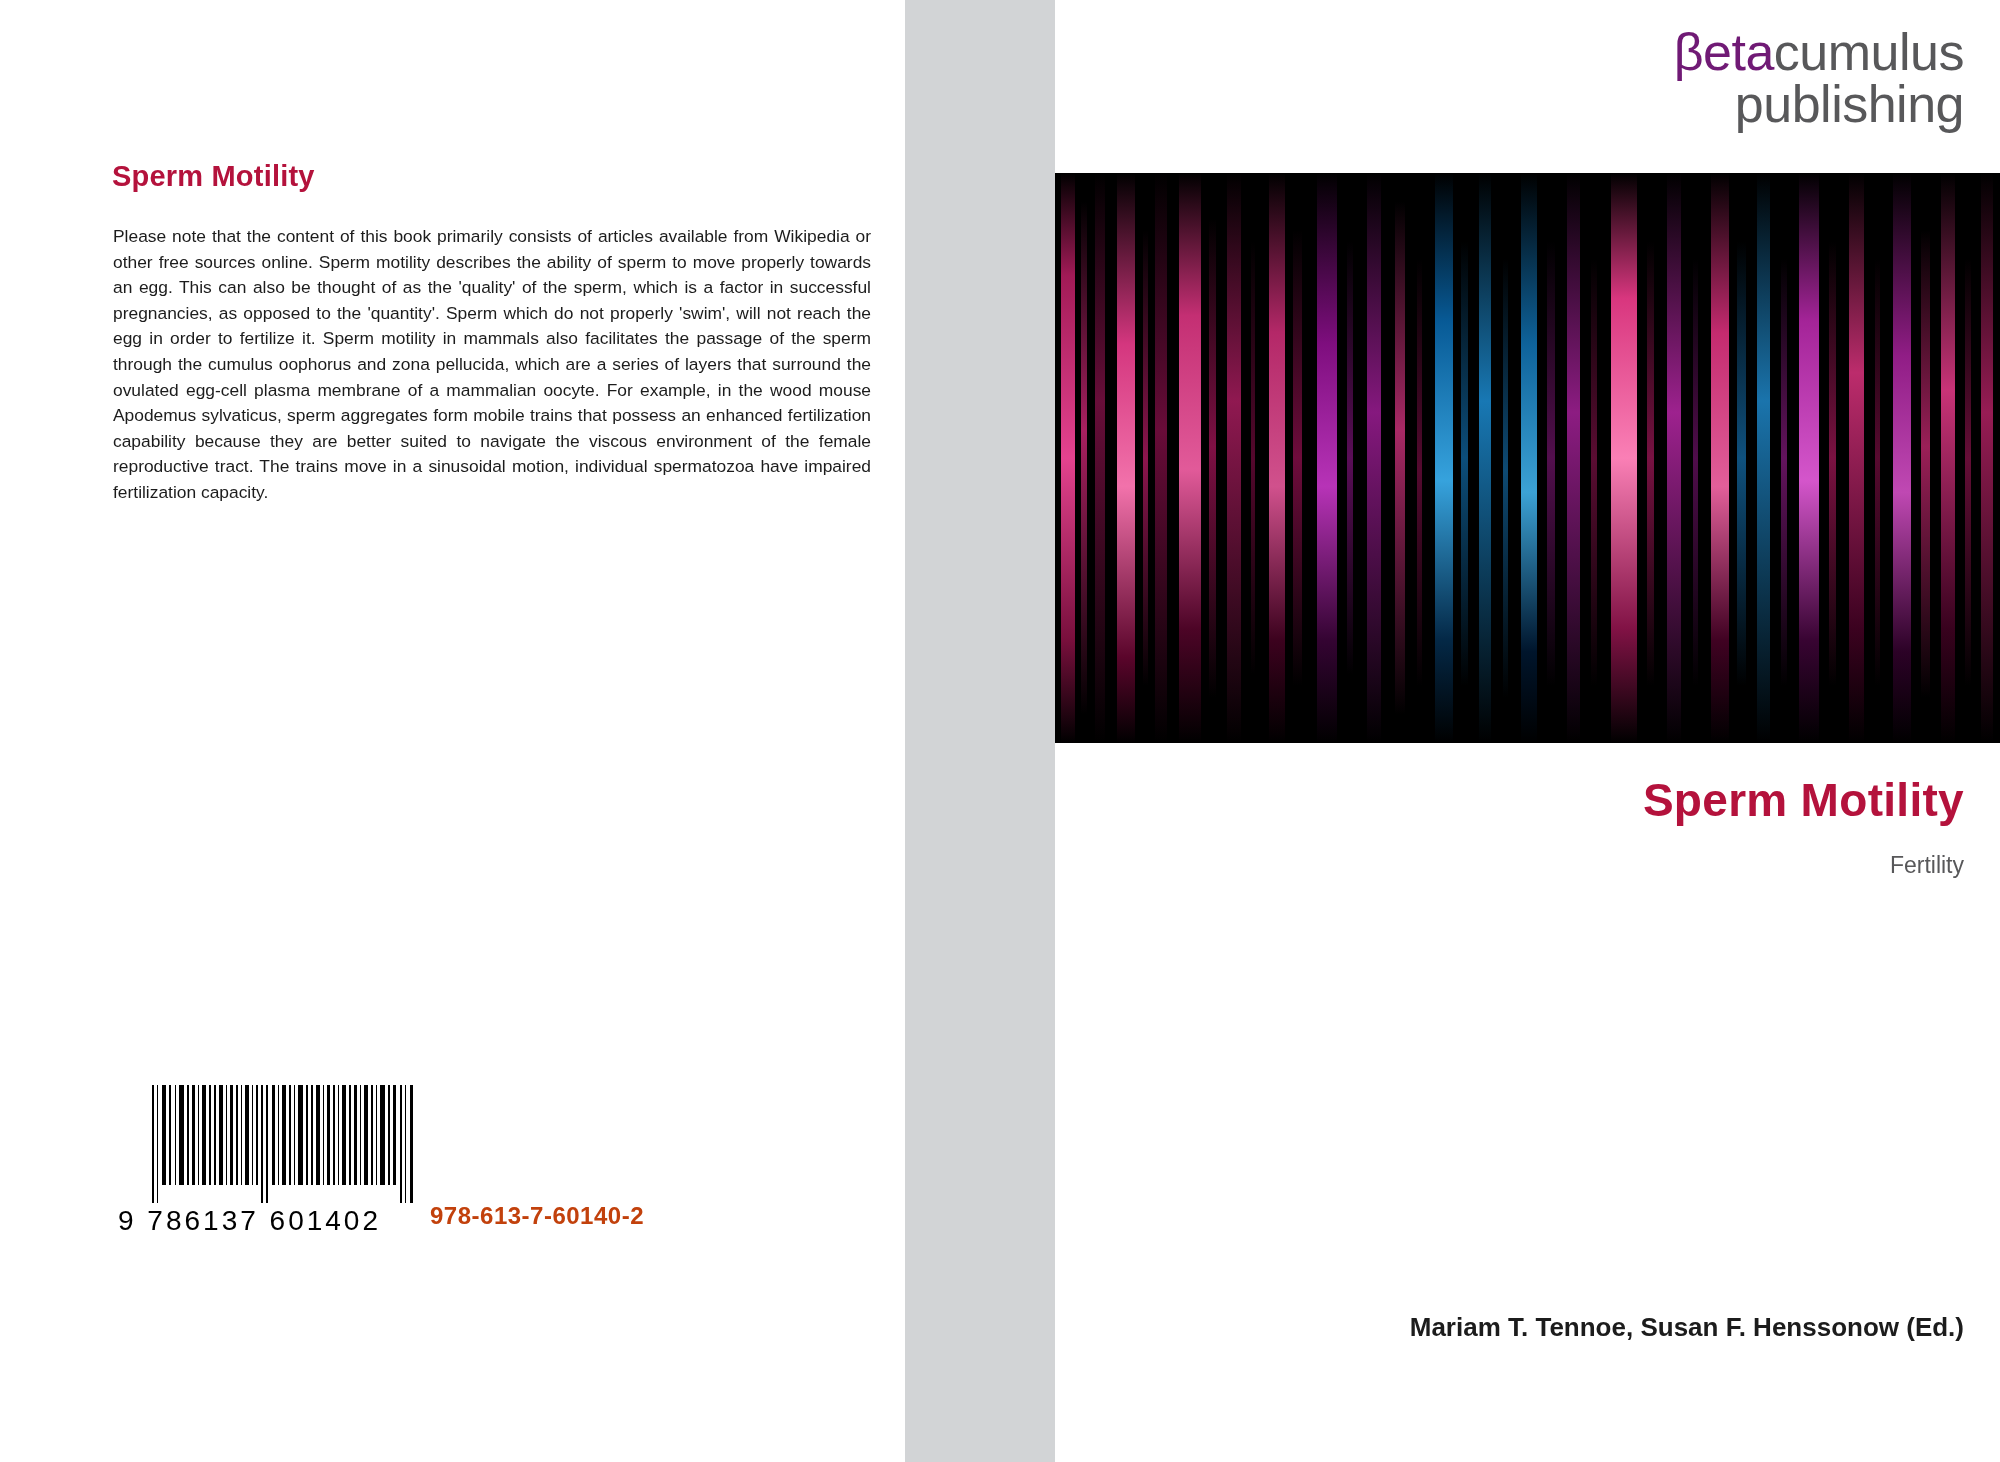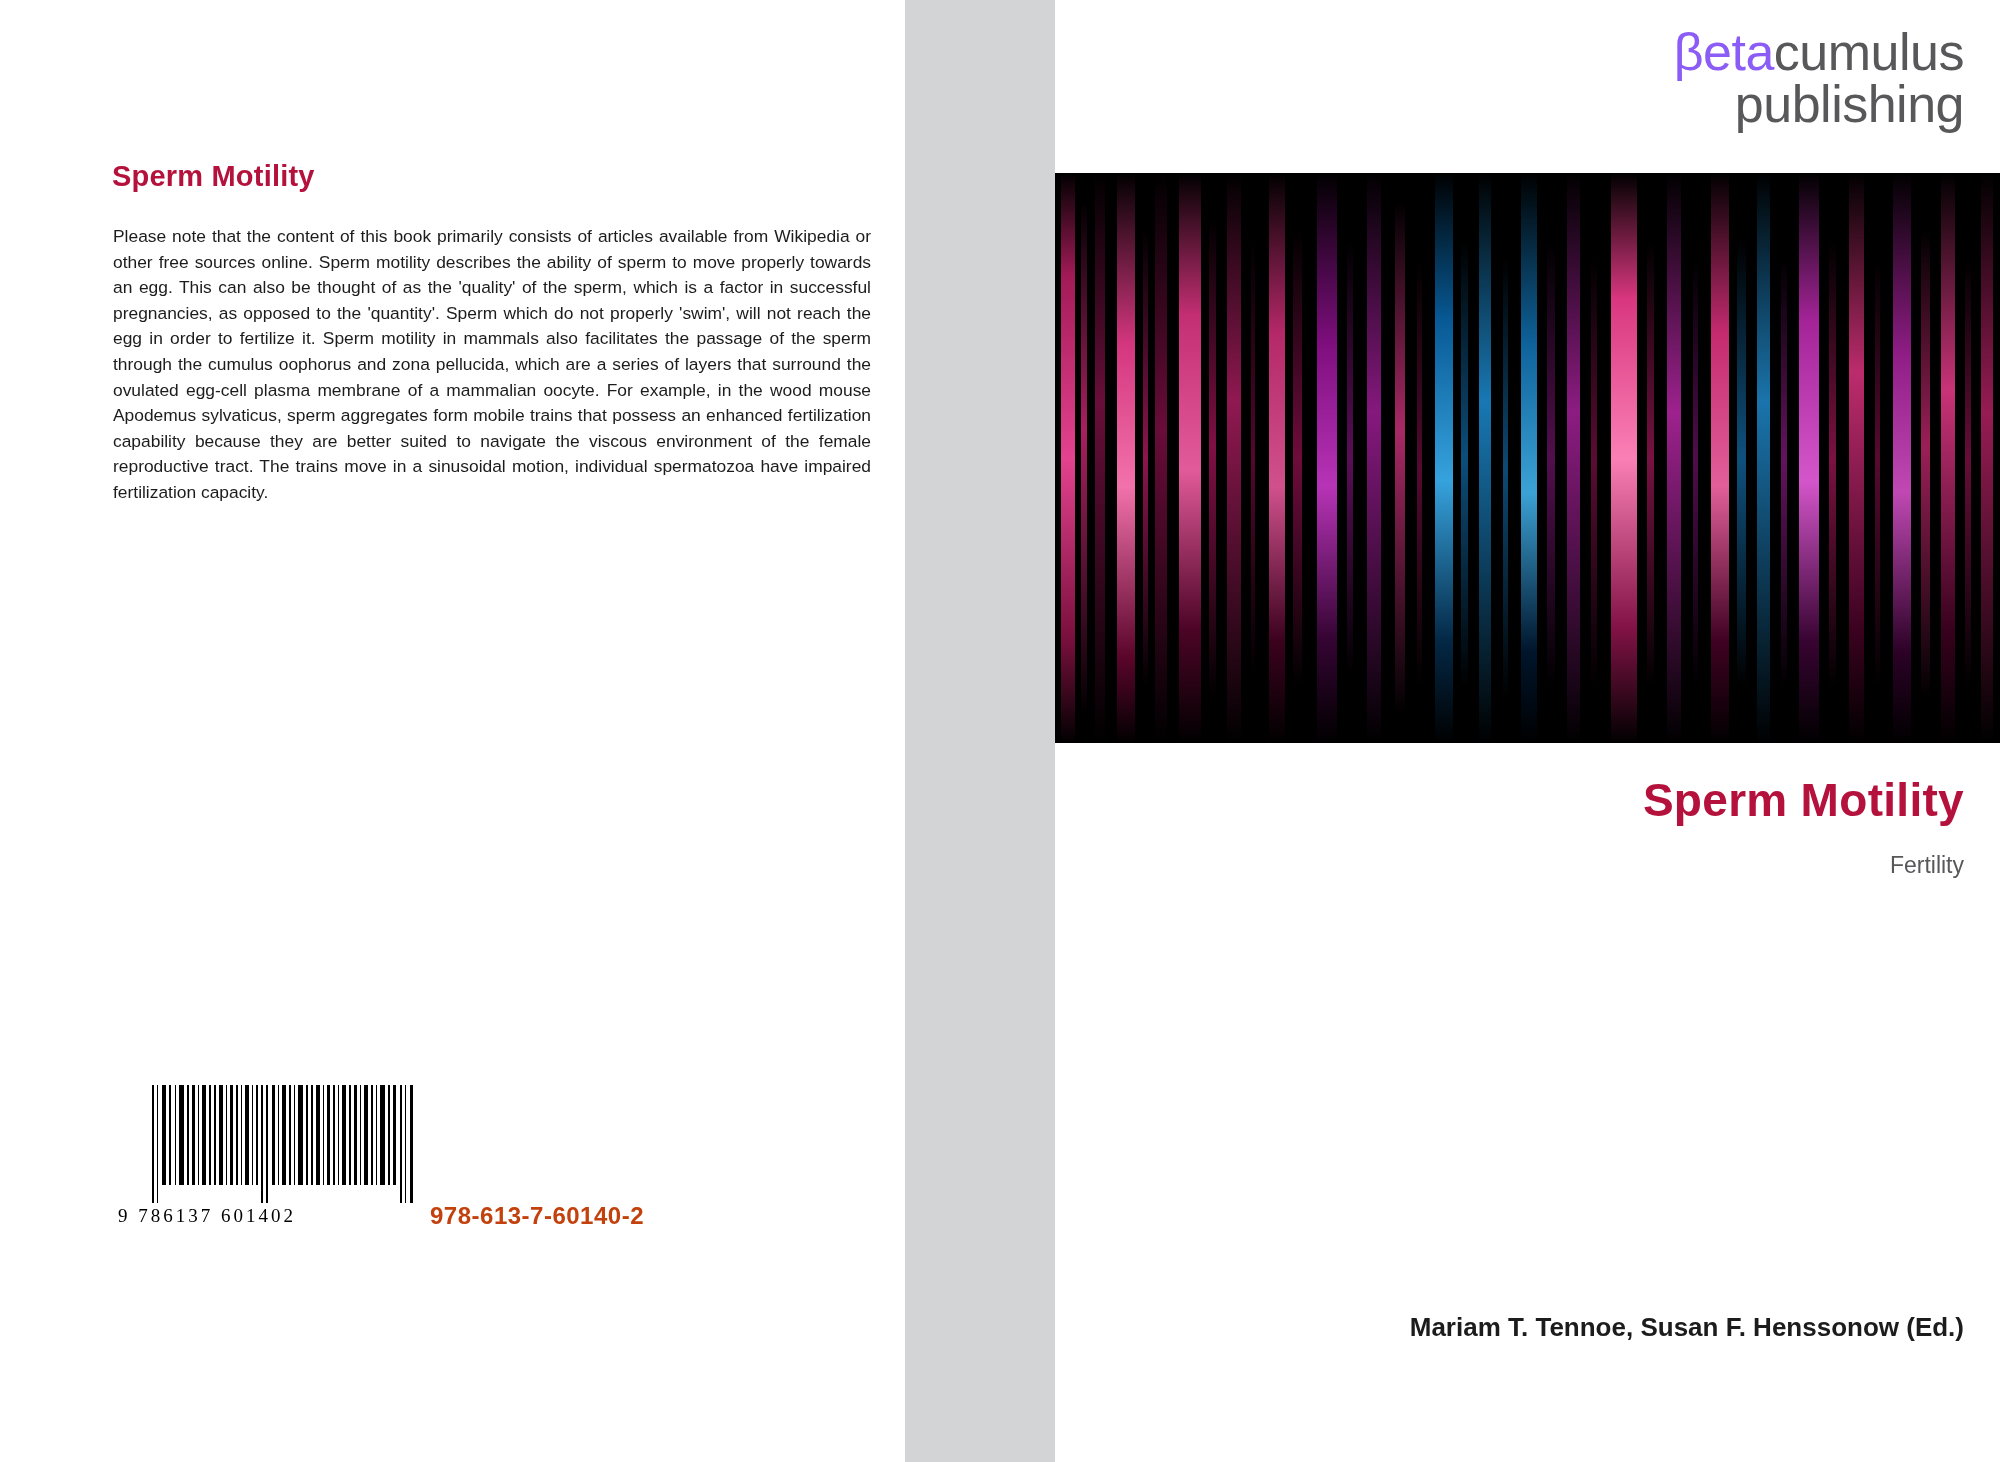--- a/index.html
+++ b/index.html
@@ -86,24 +86,24 @@
     position: absolute;
     left: 0; top: 0;
     width: 270px;
     height: 118px;
     display: block;
   }
   .barcode-digits {
     position: absolute;
     left: 118px;
     top: 1205px;
-    font-size: 19px;
+    font-size: 28px;
     letter-spacing: 3px;
     color: #000;
-    font-family: Liberation Serif, serif;
+    font-family: Liberation Sans, sans-serif;
     white-space: nowrap;
   }
   .isbn-text {
     position: absolute;
     left: 430px;
     top: 1202px;
     font-size: 24px;
     font-weight: bold;
     color: #c2410c;
     letter-spacing: 0.5px;
@@ -117,21 +117,21 @@
     text-align: right;
     line-height: 1.0;
   }
   .publisher-logo .line1 {
     font-size: 52px;
     font-weight: 300;
     letter-spacing: -0.5px;
     white-space: nowrap;
   }
   .publisher-logo .beta {
-    color: #8b5cf6;
+    color: #701a75;
     font-weight: normal;
     text-align: center;
   }
   .publisher-logo .script {
     color: #58585a;
     font-weight: normal;
   }
   .publisher-logo .line2 {
     font-size: 52px;
     color: #58585a;

